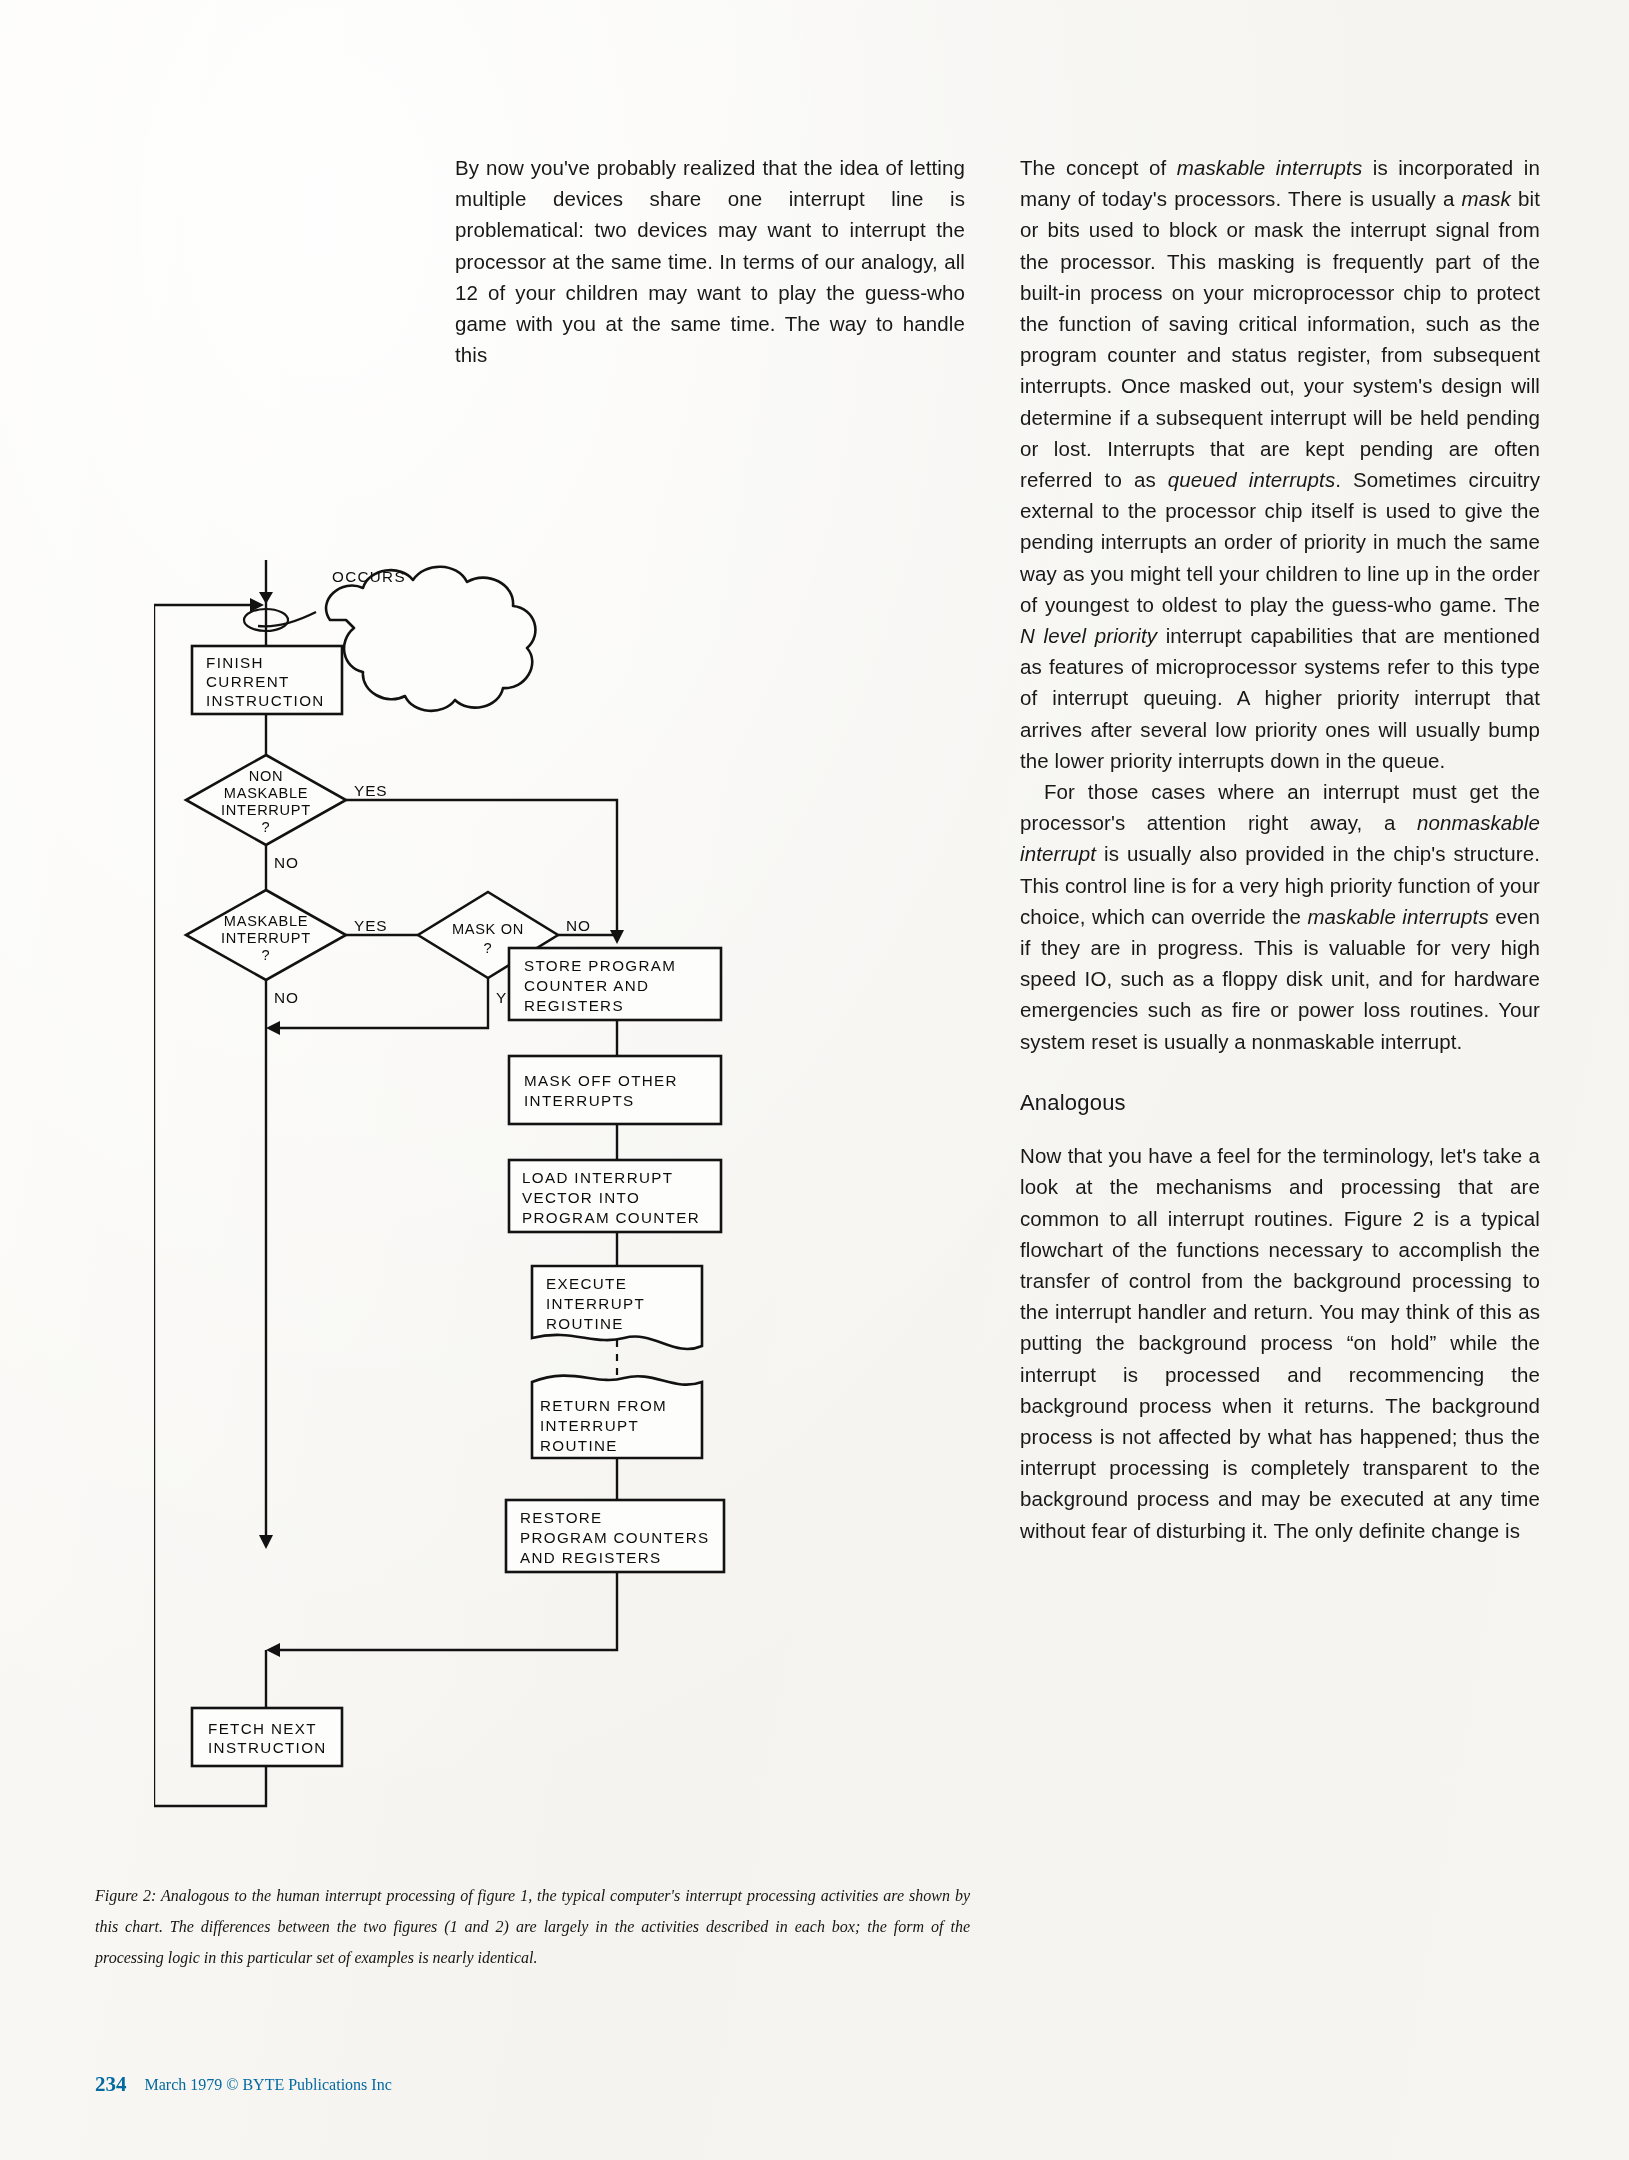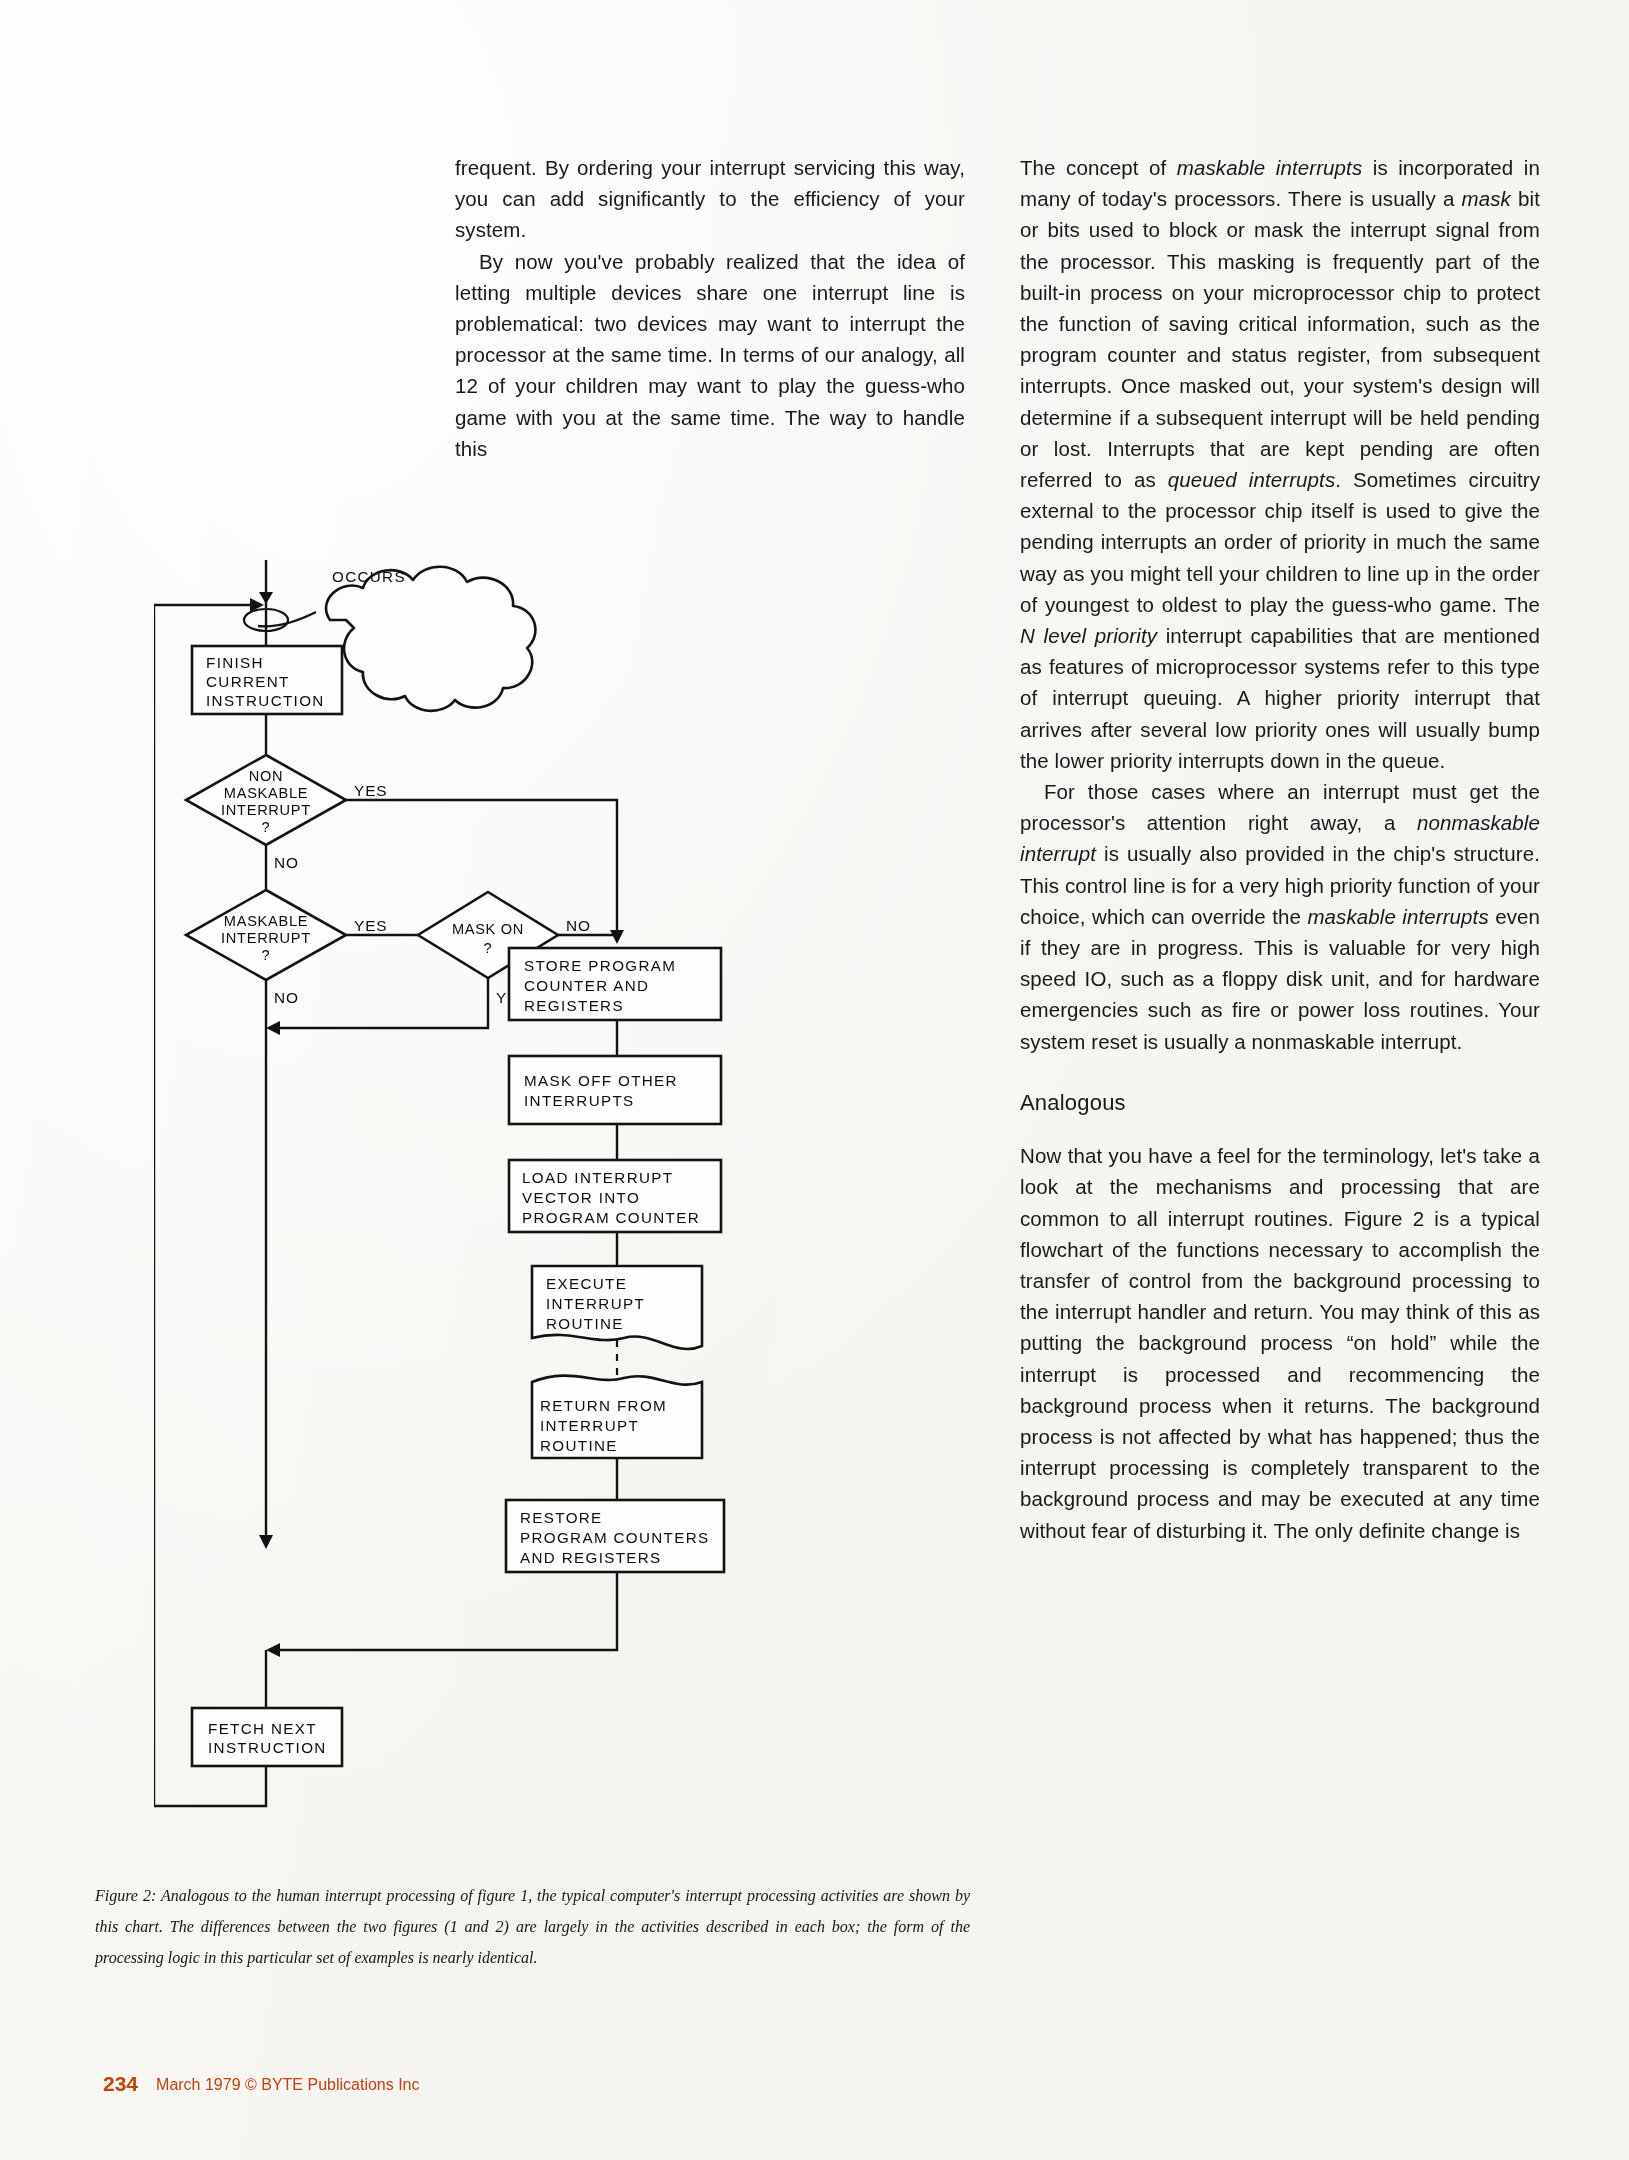--- a/index.html
+++ b/index.html
@@ -75,25 +75,25 @@
     font-style: italic;
     font-size: 16px;
     line-height: 31px;
     text-align: justify;
     color: #151515;
   }
 
   
   #footer {
     position: absolute;
-    left: 103px;
+    left: 95px;
     top: 2072px;
-    font-family: Liberation Sans, sans-serif;
+    font-family: Liberation Serif, serif;
     font-size: 16px;
-    color: #c2410c;
+    color: #0369a1;
     white-space: nowrap;
   }
   #footer .pagenum {
     font-weight: bold;
     font-size: 21px;
     margin-right: 18px;
     vertical-align: -1px;
   }
 
   
@@ -153,21 +153,20 @@
     stroke-linejoin: round;
   }
 </style>
 </head>
 <body>
 
 <div id="page"></div>
 <div id="paper-tint"></div>
 
 <div class="col" id="col-left">
-  <p>frequent. By ordering your interrupt servicing this way, you can add significantly to the efficiency of your system.</p>
   <p>By now you've probably realized that the idea of letting multiple devices share one interrupt line is problematical: two devices may want to interrupt the processor at the same time. In terms of our analogy, all 12 of your children may want to play the guess-who game with you at the same time. The way to handle this</p>
 </div>
 
 <div class="col" id="col-right">
   <p>The concept of <em>maskable interrupts</em> is incorporated in many of today's processors. There is usually a <em>mask</em> bit or bits used to block or mask the interrupt signal from the processor. This masking is frequently part of the built-in process on your microprocessor chip to protect the function of saving critical information, such as the program counter and status register, from subsequent interrupts. Once masked out, your system's design will determine if a subsequent interrupt will be held pending or lost. Interrupts that are kept pending are often referred to as <em>queued interrupts</em>. Sometimes circuitry external to the processor chip itself is used to give the pending interrupts an order of priority in much the same way as you might tell your children to line up in the order of youngest to oldest to play the guess-who game. The <em>N level priority</em> interrupt capabilities that are mentioned as features of microprocessor systems refer to this type of interrupt queuing. A higher priority interrupt that arrives after several low priority ones will usually bump the lower priority interrupts down in the queue.</p>
   <p>For those cases where an interrupt must get the processor's attention right away, a <em>nonmaskable interrupt</em> is usually also provided in the chip's structure. This control line is for a very high priority function of your choice, which can override the <em>maskable interrupts</em> even if they are in progress. This is valuable for very high speed IO, such as a floppy disk unit, and for hardware emergencies such as fire or power loss routines. Your system reset is usually a nonmaskable interrupt.</p>
   <h2 class="subhead">Analogous</h2>
   <p>Now that you have a feel for the terminology, let's take a look at the mechanisms and processing that are common to all interrupt routines. Figure 2 is a typical flowchart of the functions necessary to accomplish the transfer of control from the background processing to the interrupt handler and return. You may think of this as putting the background process “on hold” while the interrupt is processed and recommencing the background process when it returns. The background process is not affected by what has happened; thus the interrupt processing is completely transparent to the background process and may be executed at any time without fear of disturbing it. The only definite change is</p>
 </div>
 

